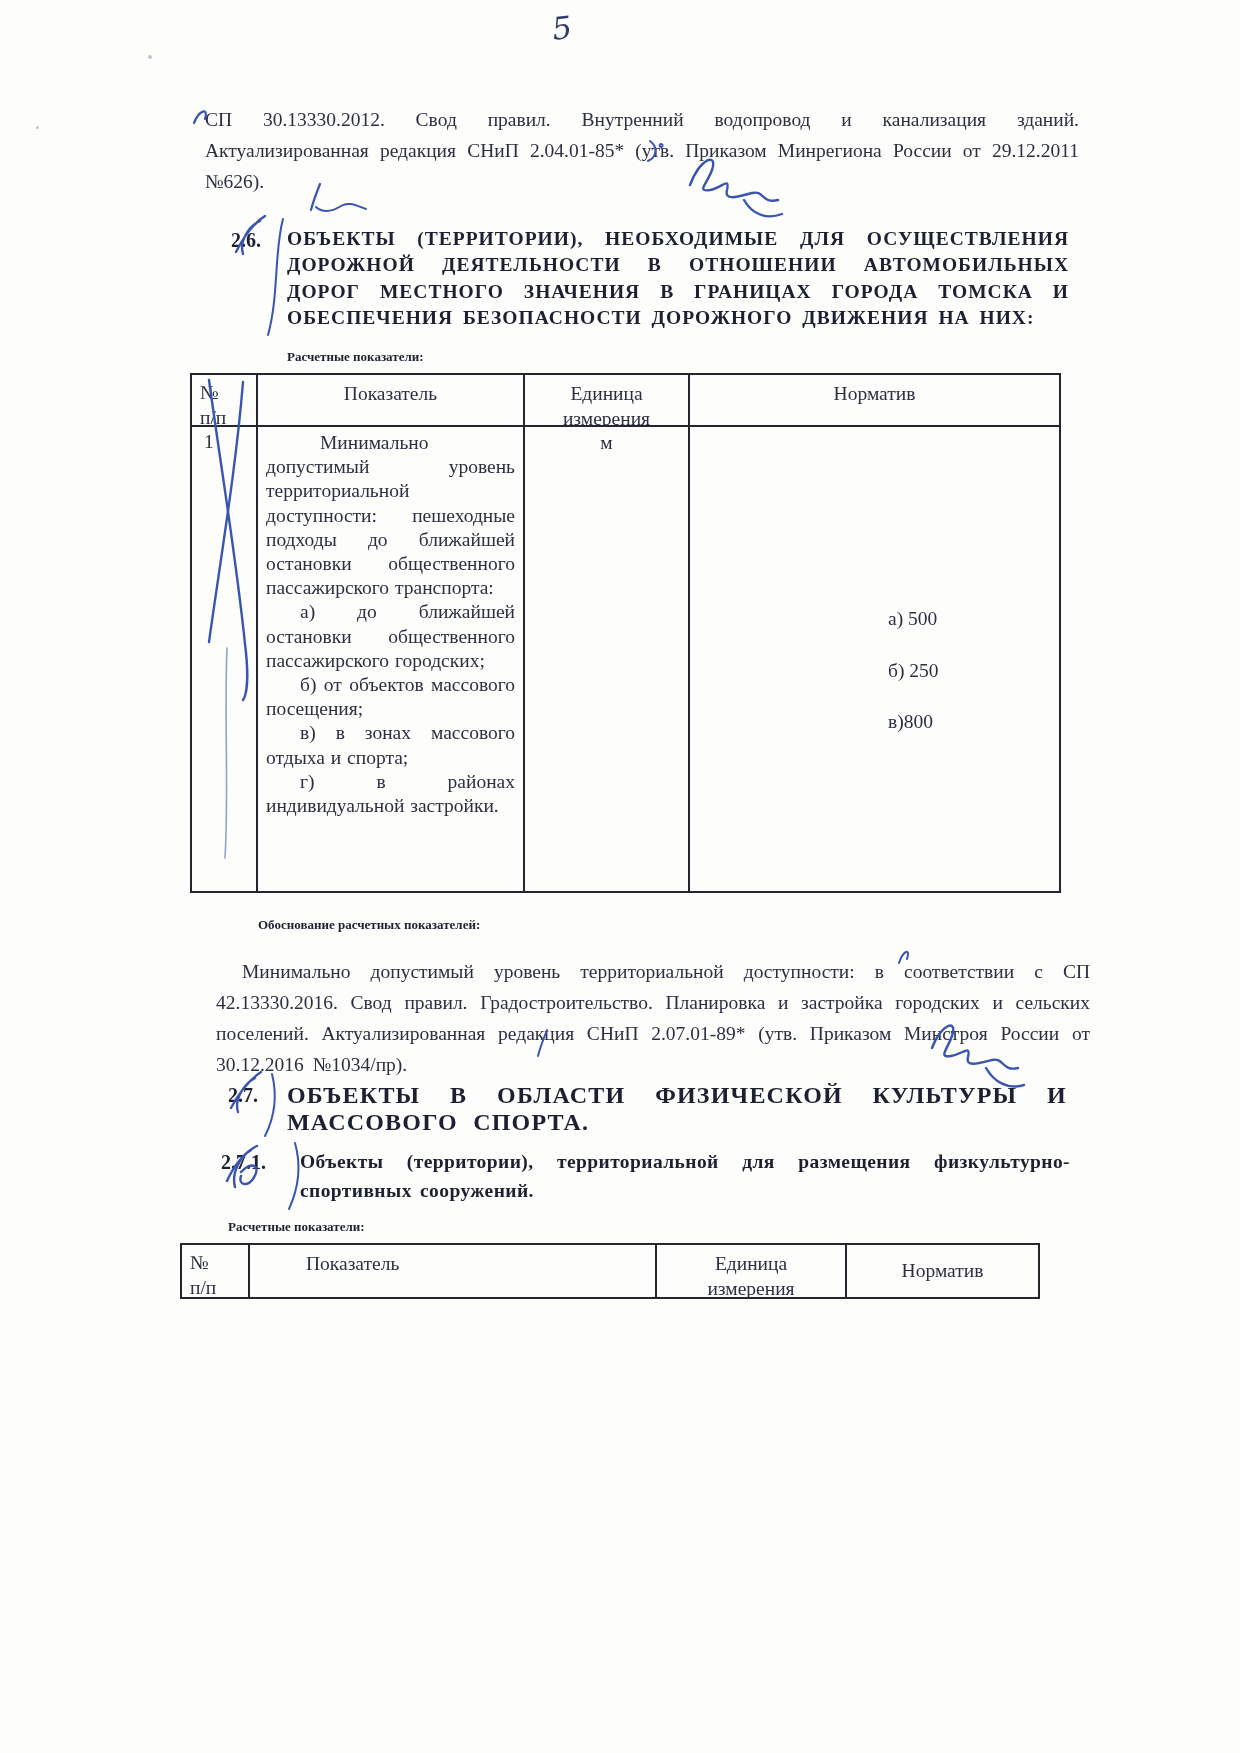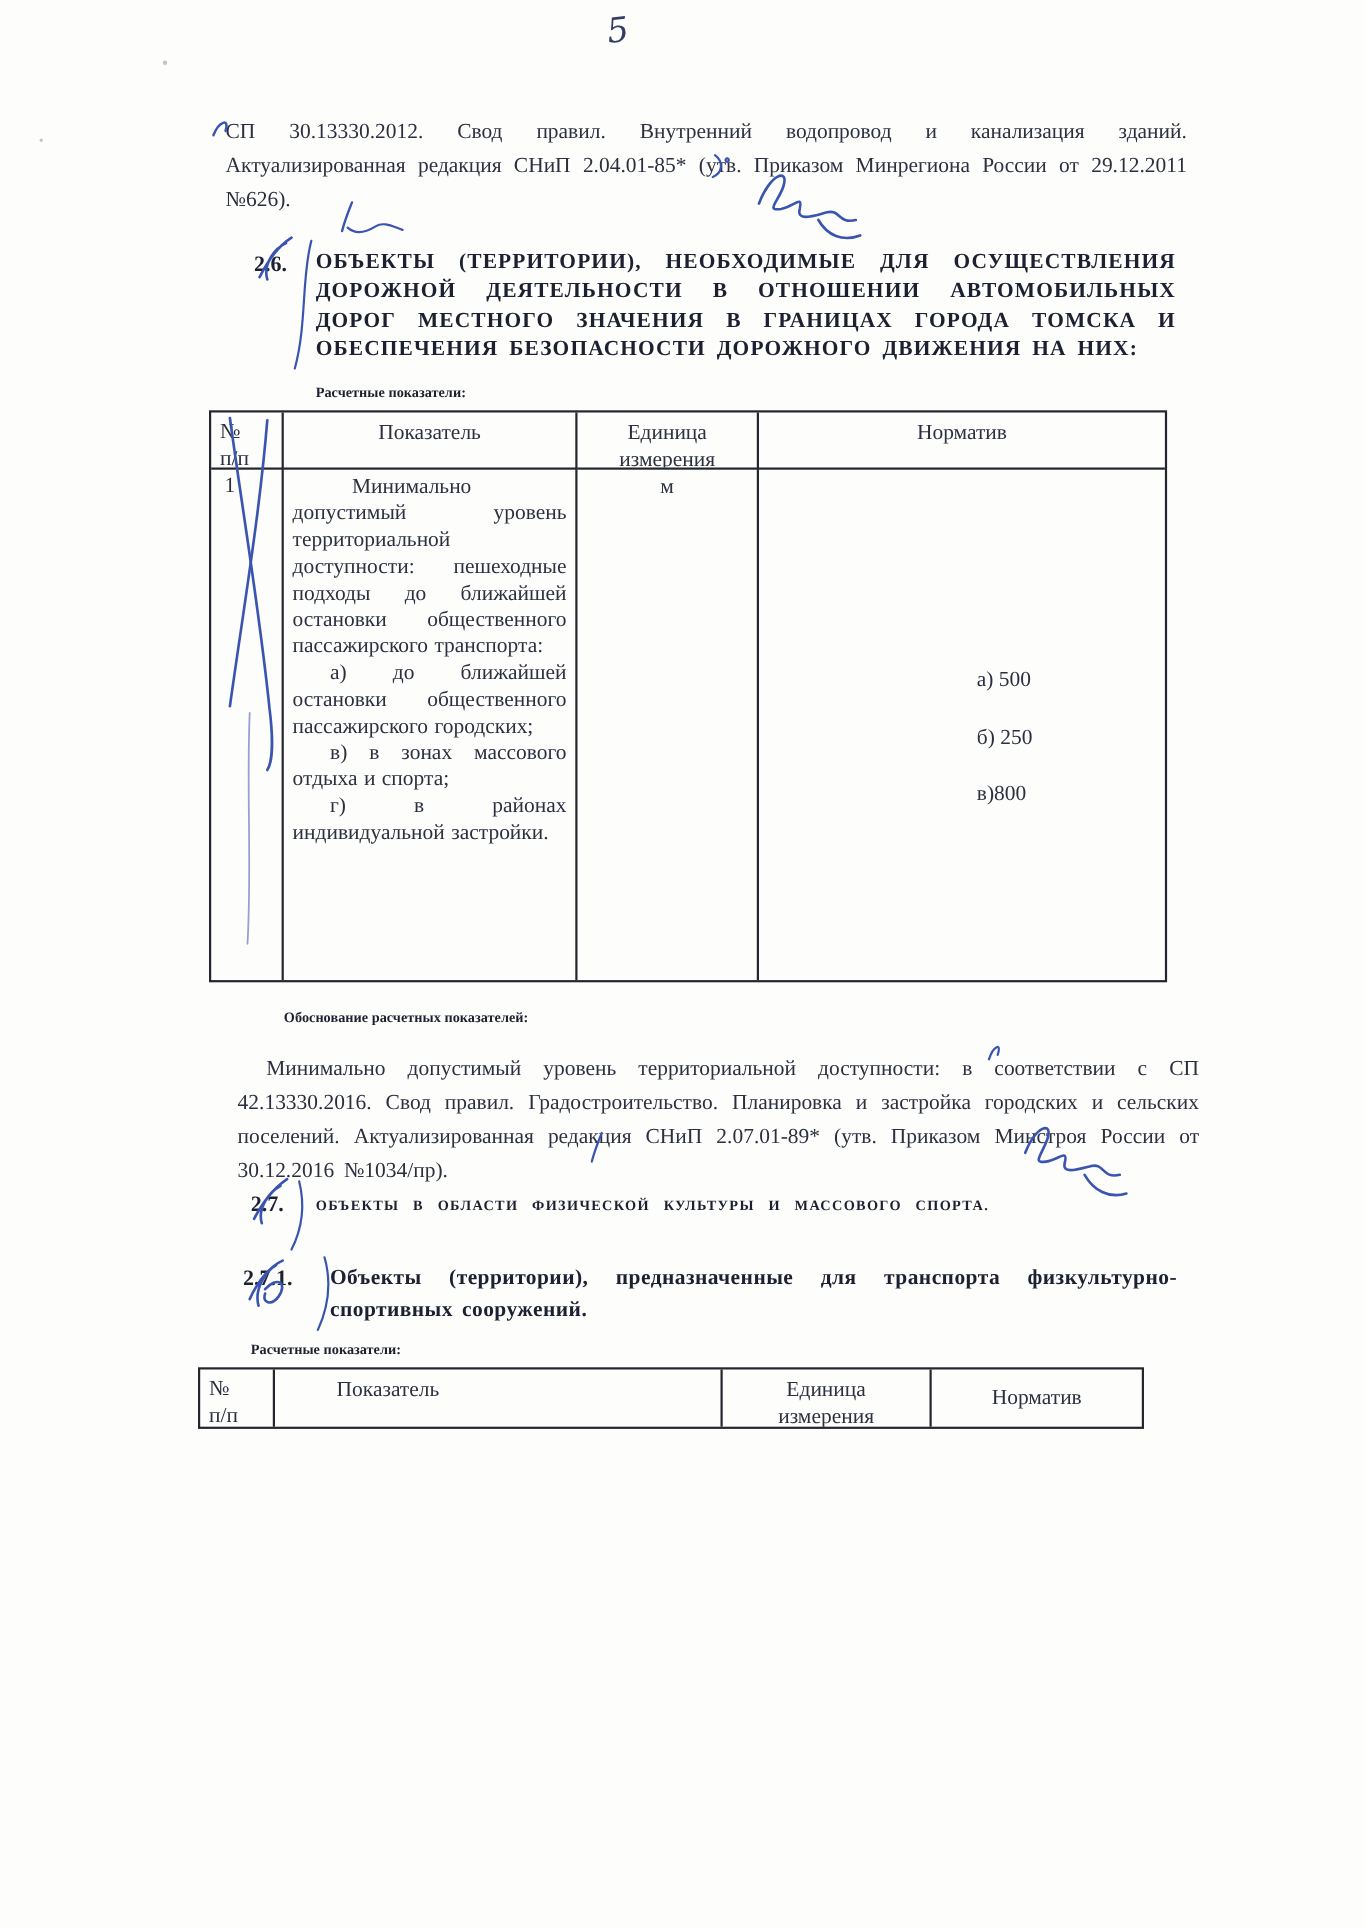--- a/index.html
+++ b/index.html
@@ -44,21 +44,21 @@
   .ind-p.item{text-indent:34px;}
   .td-unit{text-align:center;padding-top:5px;}
   .td-norm{padding:181px 0 0 162px;margin-left:36px;}
   .norm-line{height:51.5px;}
 
   .just-head{left:230px;top:917px;margin-left:28px;}
   .just-text{left:205px;top:945px;width:874px;font-size:19.5px;line-height:31px;
     text-align:justify;word-spacing:4px;text-indent:26px;margin:11px;}
 
   .n27{left:228px;top:1084px;}
-  .t27{left:287px;top:1082px;width:780px;font-weight:700;font-size:13px;line-height:27px;
+  .t27{left:287px;top:1082px;width:780px;font-weight:700;font-size:24px;line-height:27px;
     letter-spacing:1.2px;word-spacing:8px;text-align:justify;color:var(--heading,#1c2030);margin:0;}
   .n271{left:221px;top:1151px;}
   .t271{left:300px;top:1148px;width:770px;font-weight:700;font-size:19.5px;line-height:28.5px;
     letter-spacing:.4px;word-spacing:3px;text-align:justify;color:var(--heading,#1c2030);margin:0;}
 
   .ink{position:absolute;left:0;top:0;pointer-events:none;}
   .ink path{fill:none;stroke:var(--ink,#3a55b0);stroke-linecap:round;stroke-linejoin:round;}
 
   .speck{position:absolute;border-radius:50%;background:#9aa0a8;opacity:.6;}
   .sp1{left:148px;top:55px;width:4px;height:4px;}
@@ -86,39 +86,40 @@
 п/п</div>
     <div class="cell th th-center">Показатель</div>
     <div class="cell th th-center">Единица
 измерения</div>
     <div class="cell th th-center last">Норматив</div>
 
     <div class="cell td td-num">1</div>
     <div class="cell td td-ind">
       <p class="ind-p first">Минимально допустимый уровень территориальной доступности: пешеходные подходы до ближайшей остановки общественного пассажирского транспорта:</p>
       <p class="ind-p item">а) до ближайшей остановки общественного пассажирского городских;</p>
+      <p class="ind-p item">б) от объектов массового посещения;</p>
       <p class="ind-p item">в) в зонах массового отдыха и спорта;</p>
       <p class="ind-p item">г) в районах индивидуальной застройки.</p>
     </div>
     <div class="cell td td-unit">м</div>
     <div class="cell td td-norm last">
       <div class="norm-line">а) 500</div>
       <div class="norm-line">б) 250</div>
       <div class="norm-line">в)800</div>
     </div>
   </div>
 
   <div class="abs calc-label just-head">Обоснование расчетных показателей:</div>
   <p class="abs just-text">Минимально допустимый уровень территориальной доступности: в соответствии с СП 42.13330.2016. Свод правил. Градостроительство. Планировка и застройка городских и сельских поселений. Актуализированная редакция СНиП 2.07.01-89* (утв. Приказом Минстроя России от 30.12.2016 №1034/пр).</p>
 
   <div class="abs sec-num n27">2.7.</div>
   <h2 class="abs t27">ОБЪЕКТЫ В ОБЛАСТИ ФИЗИЧЕСКОЙ КУЛЬТУРЫ И МАССОВОГО СПОРТА.</h2>
 
   <div class="abs sec-num n271">2.7.1.</div>
-  <h3 class="abs t271">Объекты (территории), предназначенные для транспорта физкультурно-спортивных сооружений.</h3>
+  <h3 class="abs t271">Объекты (территории), территориальной для размещения физкультурно-спортивных сооружений.</h3>
 
   <div class="abs calc-label c2">Расчетные показатели:</div>
 
   <div class="table t2">
     <div class="cell th th-num">№
 п/п</div>
     <div class="cell th th-left">Показатель</div>
     <div class="cell th th-center">Единица
 измерения</div>
     <div class="cell th th-middle last">Норматив</div>

